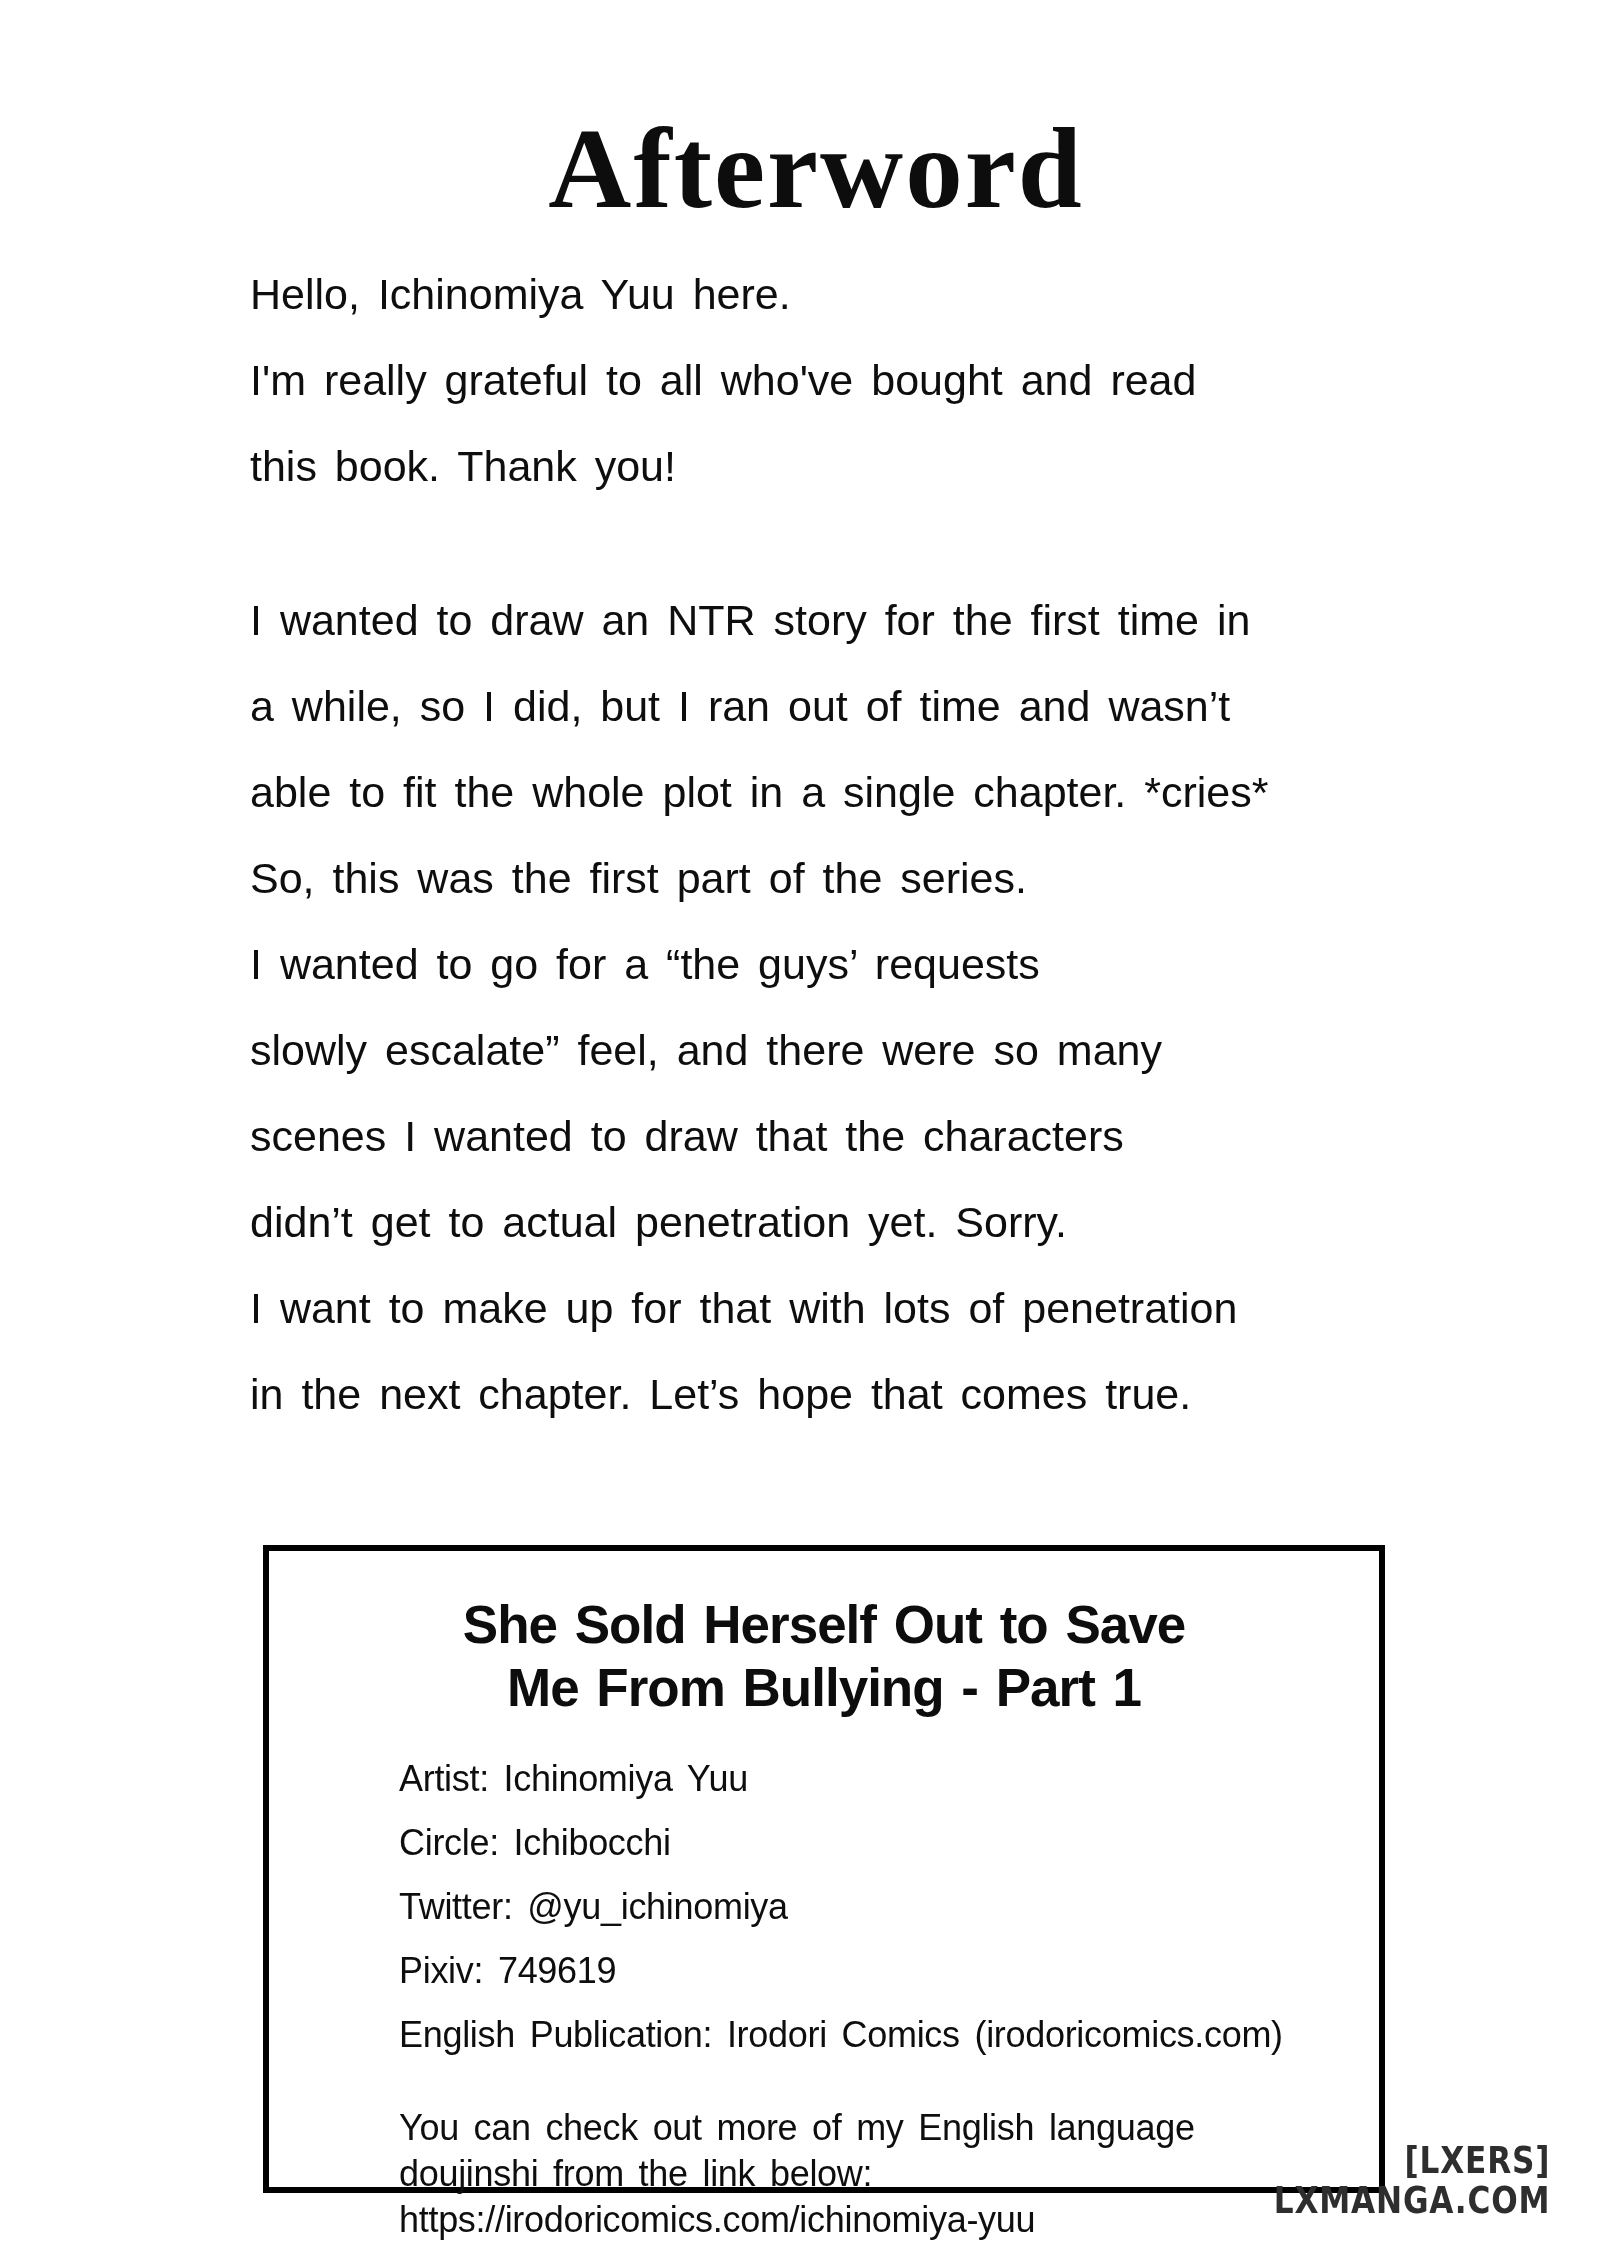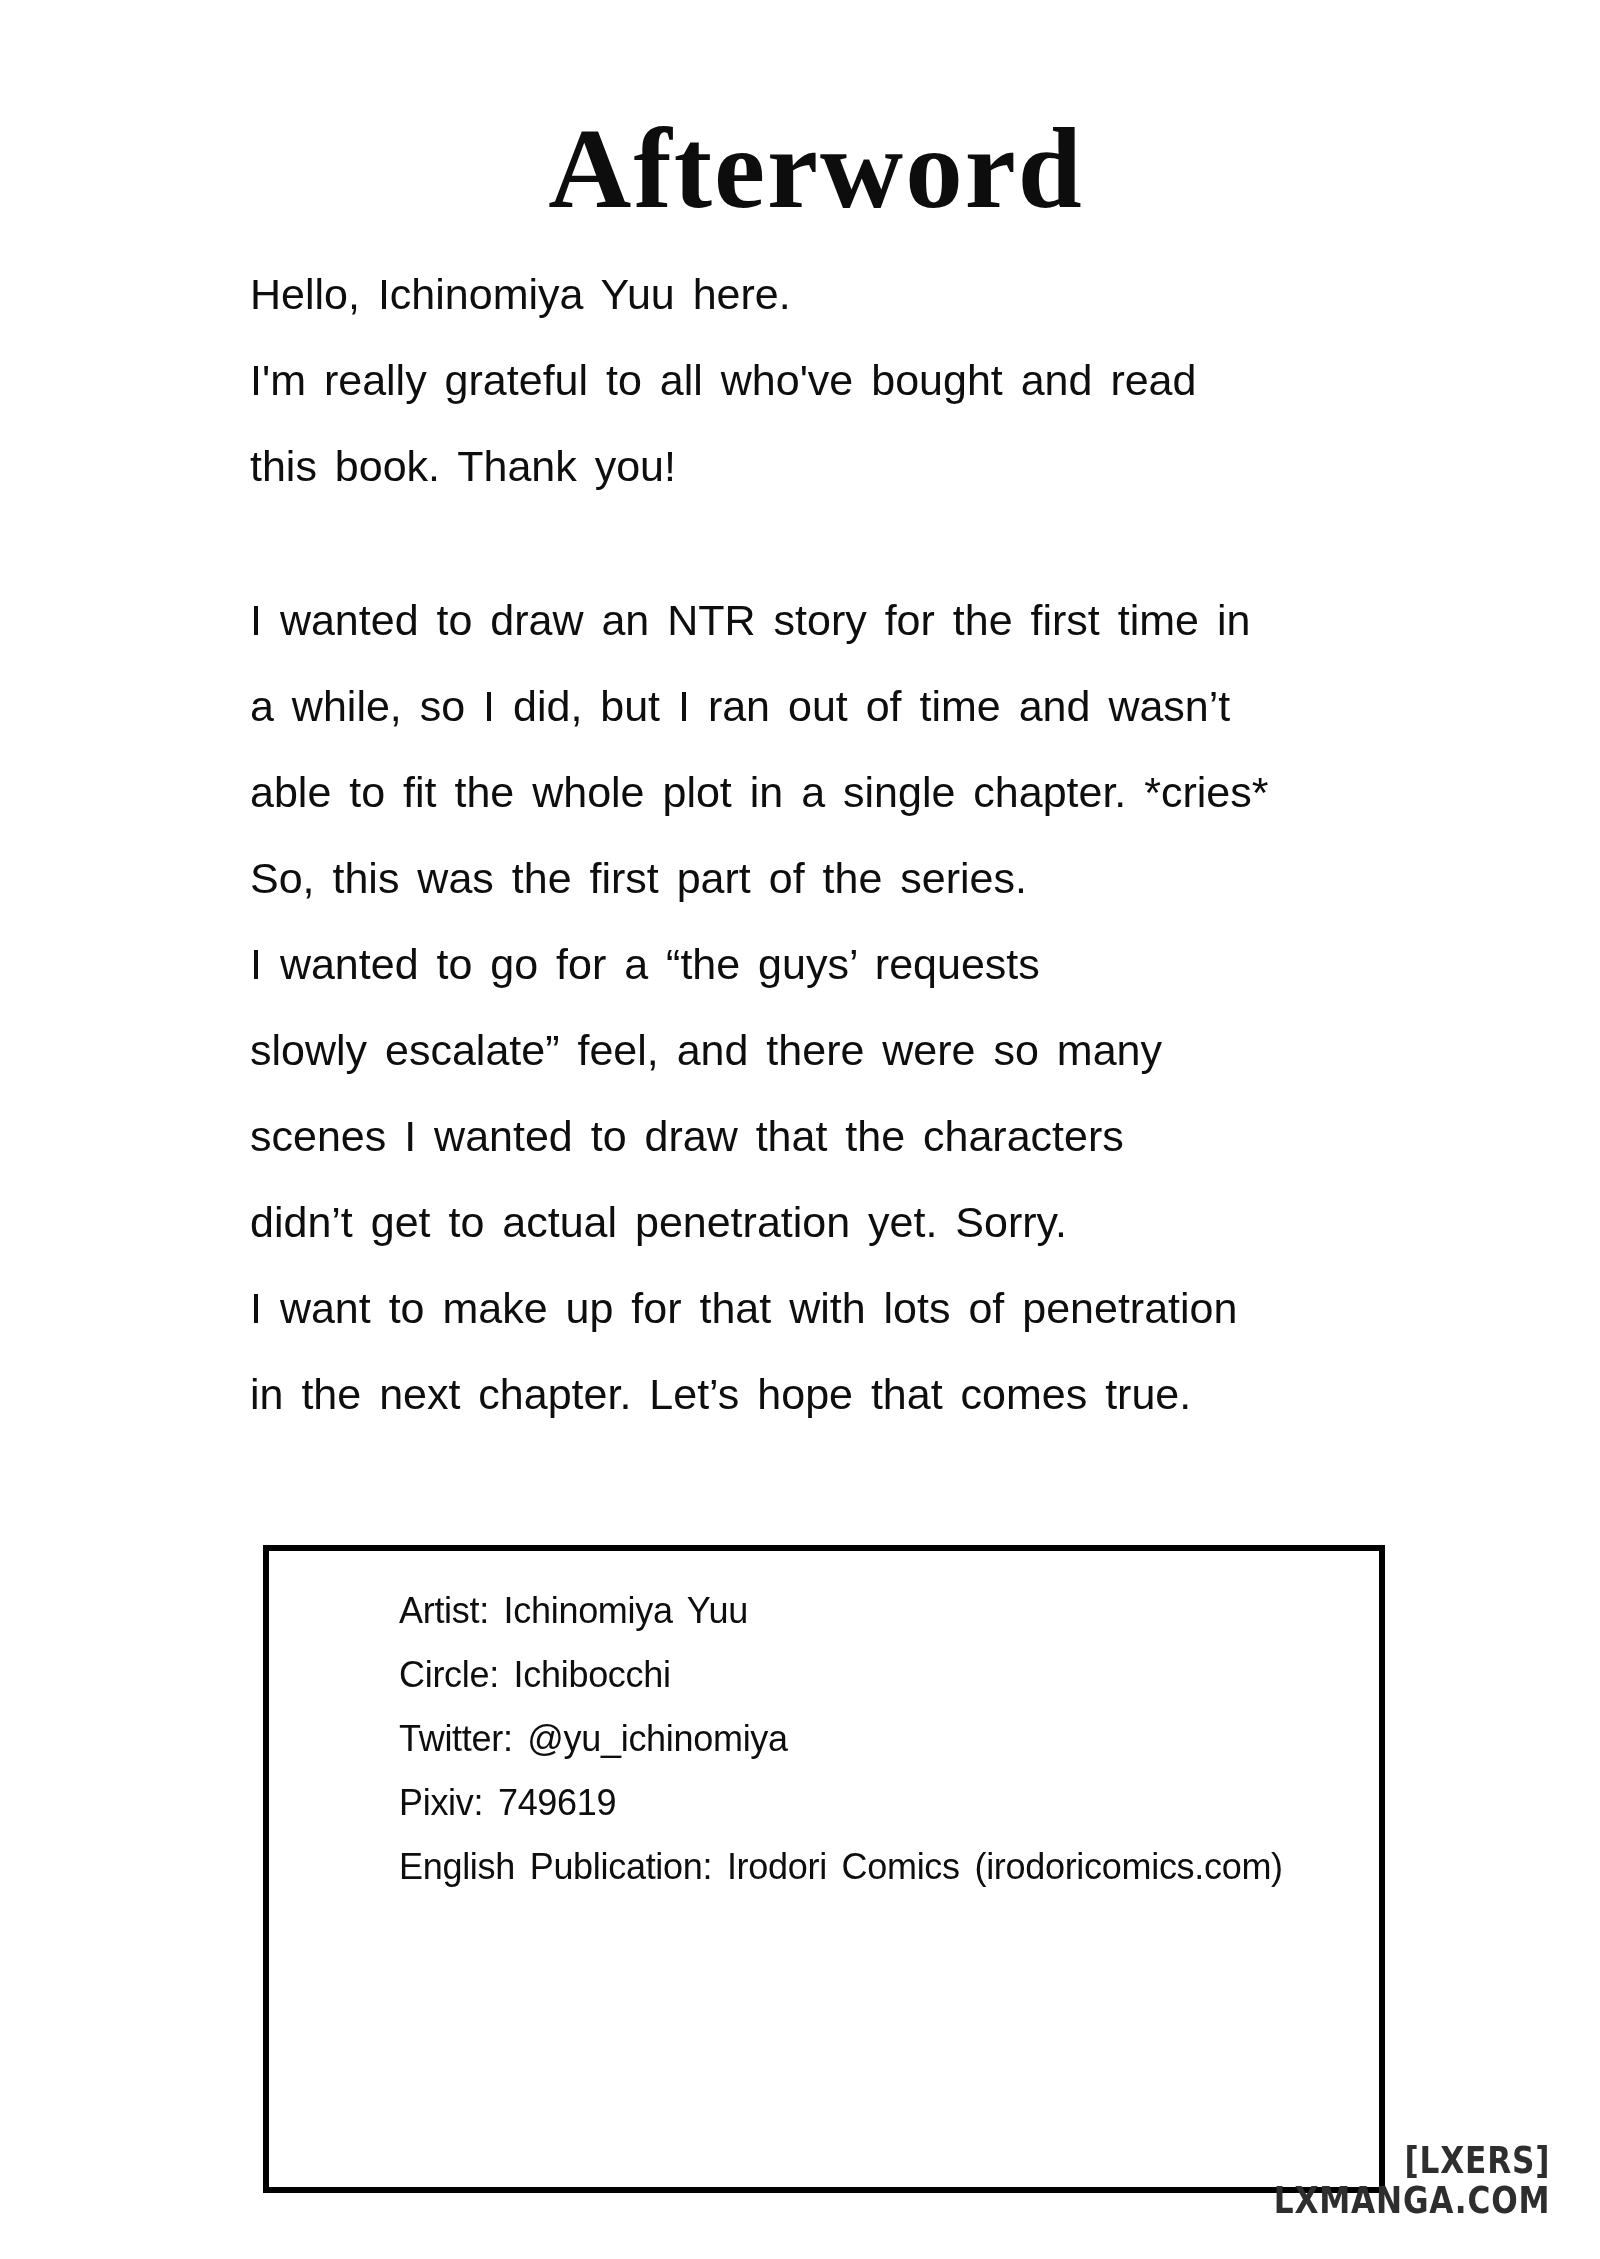--- a/index.html
+++ b/index.html
@@ -118,25 +118,30 @@
 So, this was the first part of the series.
 I wanted to go for a “the guys’ requests
 slowly escalate” feel, and there were so many
 scenes I wanted to draw that the characters
 didn’t get to actual penetration yet. Sorry.
 I want to make up for that with lots of penetration
 in the next chapter. Let’s hope that comes true.</p>
   </div>
 
   <div class="info-box">
+    <div class="box-title">She Sold Herself Out to Save
+Me From Bullying - Part 1</div>
     <div class="credits">Artist:  Ichinomiya Yuu
 Circle:  Ichibocchi
 Twitter:  @yu_ichinomiya
 Pixiv:  749619
 English Publication:  Irodori Comics (irodoricomics.com)</div>
+    <div class="note">You can check out more of my English language
+doujinshi from the link below:
+https://irodoricomics.com/ichinomiya-yuu</div>
   </div>
 
   <div class="watermark">
     <div>[LXERS]</div>
     <div>LXMANGA.COM</div>
   </div>
 
 </div>
 
 </body></html>

